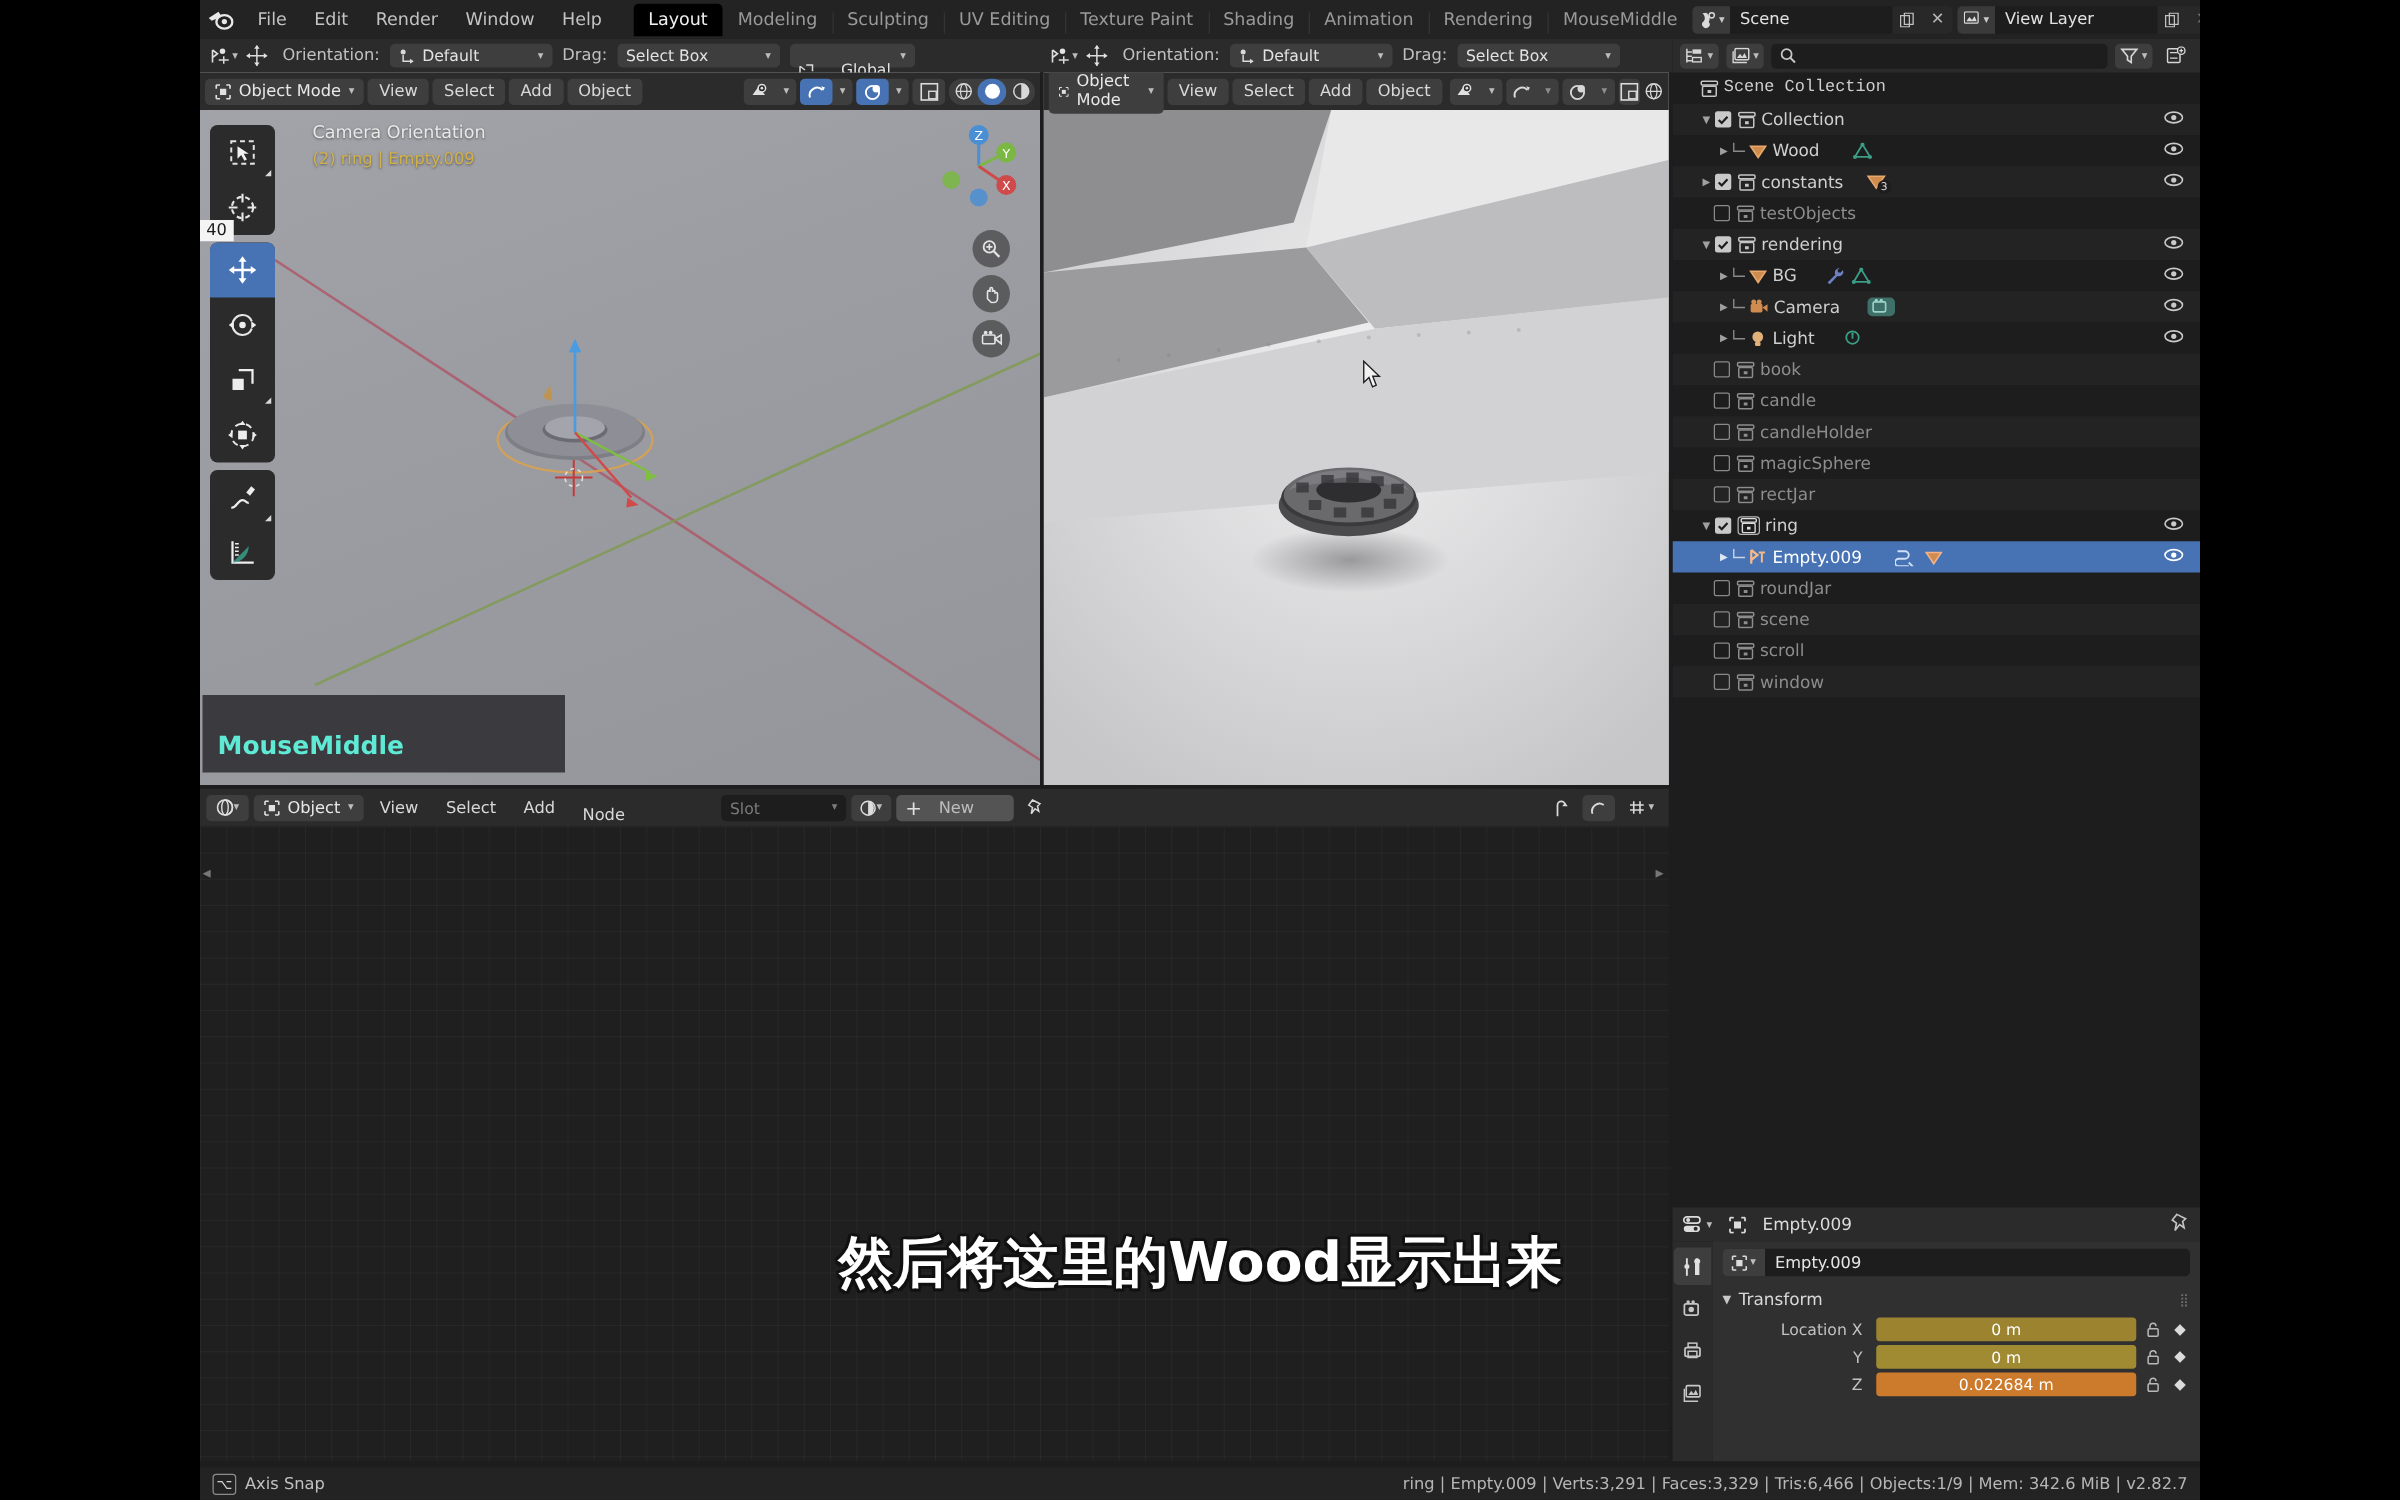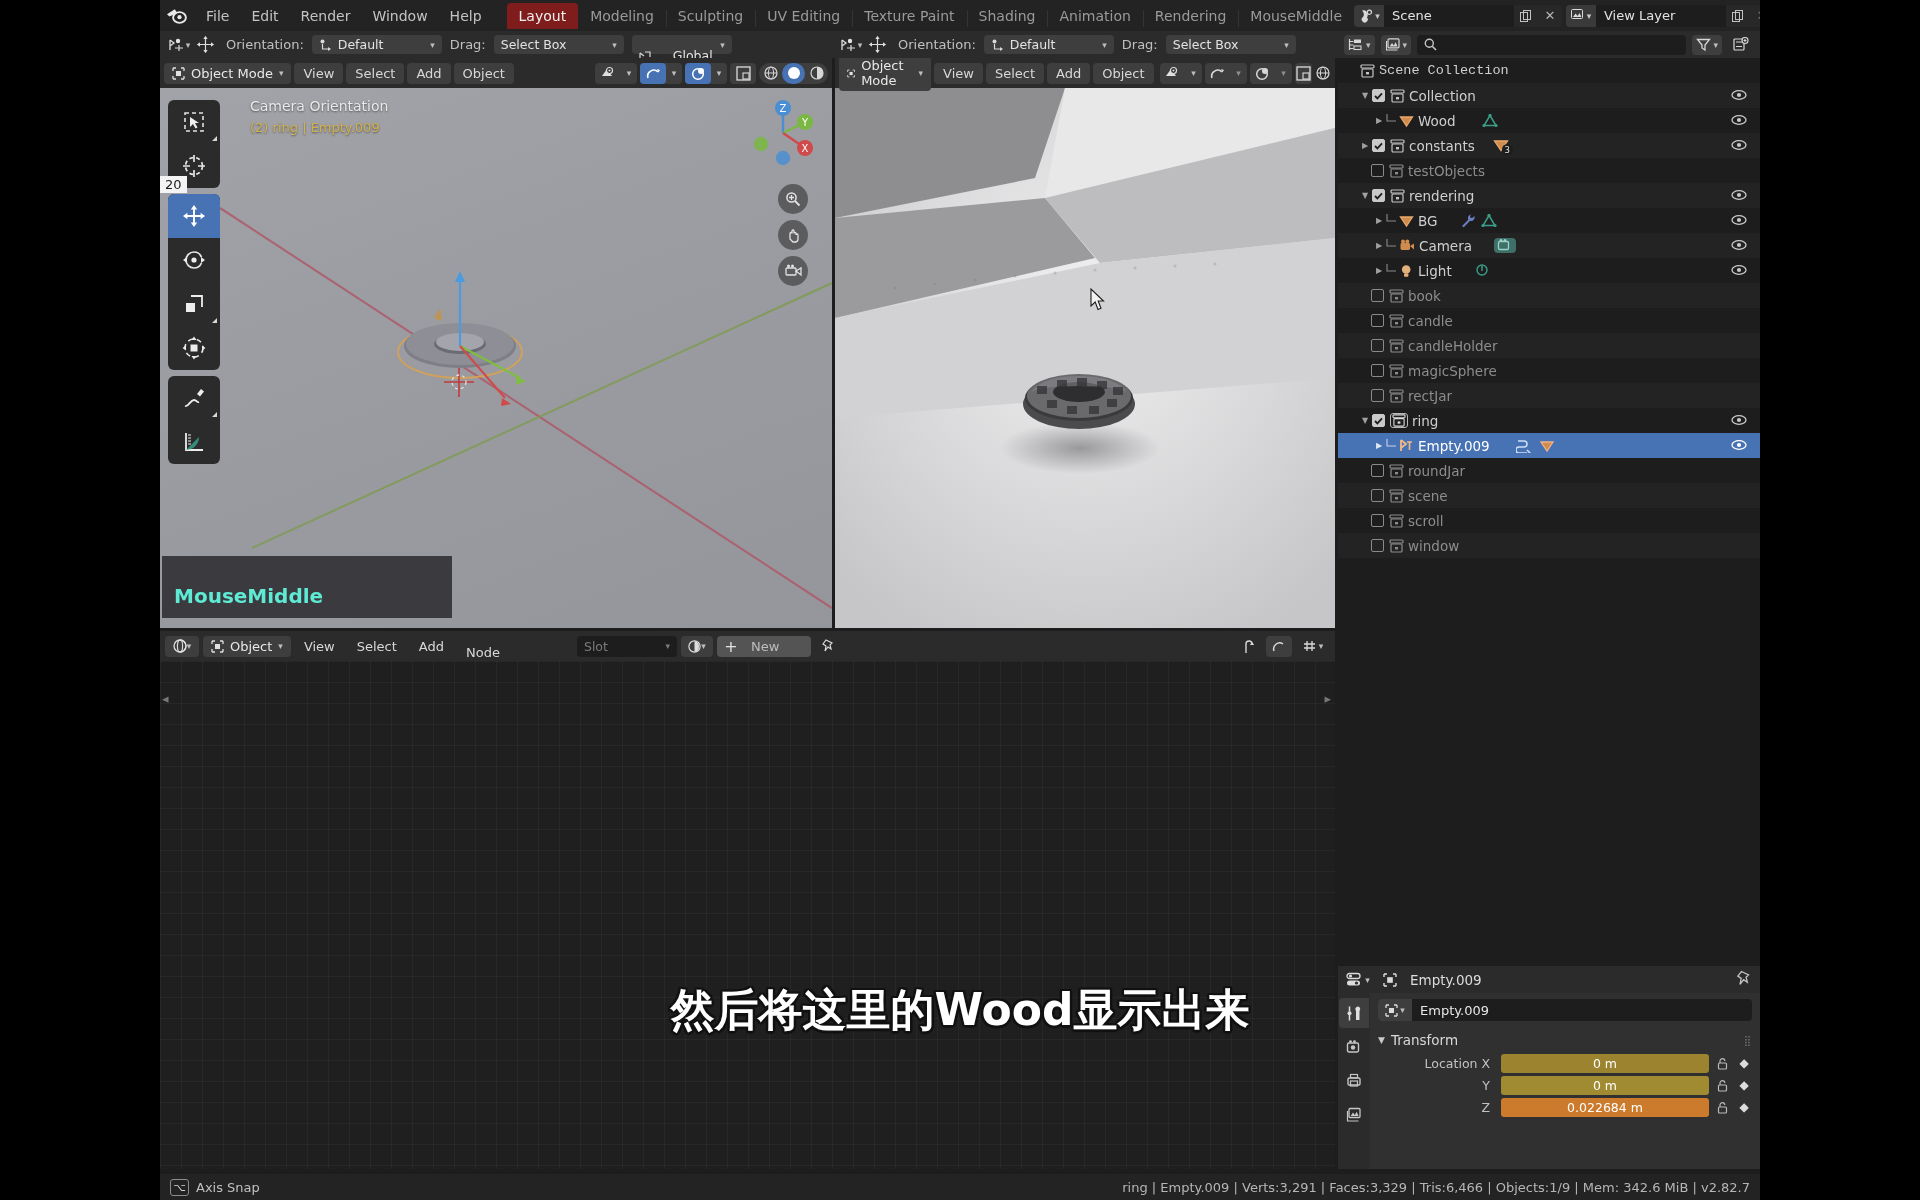--- a/index.html
+++ b/index.html
@@ -16,21 +16,21 @@
   .app { position:absolute; left:160px; top:0; width:1600px; height:1200px; background:#1d1d1d; }
 
   
   .topbar { position:absolute; left:0; top:0; width:1600px; height:31px; background:#232323;
             display:flex; align-items:center; padding-left:6px; }
   .blender-logo { width:24px; height:22px; display:flex; align-items:center; justify-content:center; margin-right:8px; }
   .menu-item { color:#c3c3c3; font-size:14px; padding:3px 11px; white-space:nowrap; border-radius:3px; }
 
   .wsTabs { display:flex; align-items:center; margin-left:14px; height:31px; }
   .wsTab { color:#9a9a9a; font-size:14px; padding:5px 12px; white-space:nowrap; position:relative; }
-  .wsTab.active { color:#f0f0f0; background:#7f1d1d; border-radius:4px 4px 0 0; }
+  .wsTab.active { color:#f0f0f0; background:#000000; border-radius:4px 4px 0 0; }
   .wsTab + .wsTab::before { content:""; position:absolute; left:0; top:7px; height:17px; width:1px; background:#343434; }
   .wsTab.active::before, .wsTab.active + .wsTab::before { background:transparent; }
 
   .topRight { margin-left:auto; display:flex; align-items:center; gap:4px; padding-right:6px; }
   .idblock { display:flex; align-items:center; background:#282828; border-radius:4px; height:22px; }
   .idicon { width:30px; height:22px; display:flex; align-items:center; justify-content:center; background:#3a3a3a; border-radius:4px 0 0 4px; }
   .idname { background:#1d1d1d; color:#e2e2e2; font-size:13px; padding:0 8px; height:22px; line-height:22px;
             min-width:130px; }
   .idbtn { width:24px; height:22px; display:flex; align-items:center; justify-content:center; color:#b4b4b4; font-size:13px; }
 
@@ -332,21 +332,21 @@
           <path d="M366 293 l-10 -4 l1 8 Z" fill="#7fbf3f"></path>
           <path d="M300 258 L345 310" stroke="#d04a4a" stroke-width="2"></path>
           <path d="M351 316 l-9 -6 l-1 8 Z" fill="#d04a4a"></path>
           <path d="M280 220 l-6 10 l8 3 Z" fill="#c8923e" opacity=".8"></path>
           <g stroke="#c23b3b" stroke-width="1.6">
             <path d="M284 294 h30 M299 280 v29"></path>
           </g>
           <circle cx="299" cy="294" r="7" fill="none" stroke="#ddd" stroke-width="1.3" stroke-dasharray="3 3"></circle>
         </svg>
 
-        <div class="zoomBadge">20</div>
+        <div class="zoomBadge">40</div>
 
         <div class="vpLabel" style="left:90px;top:10px;">Camera Orientation</div>
         <div class="vpLabel sub" style="left:90px;top:32px;">(2) ring | Empty.009</div>
 
         <div class="toolbarL">
           <div class="tbGroup">
             <div class="tbBtn">
               <svg width="24" height="24" viewBox="0 0 24 24">
                 <rect x="3" y="3" width="18" height="18" fill="none" stroke="#e2e2e2" stroke-width="1.6" stroke-dasharray="4 3"></rect>
                 <path d="M8 7 L8 17 L11 14 L13.5 18.5 L15.5 17.5 L13 13 L17 13 Z" fill="#f0f0f0"></path>

